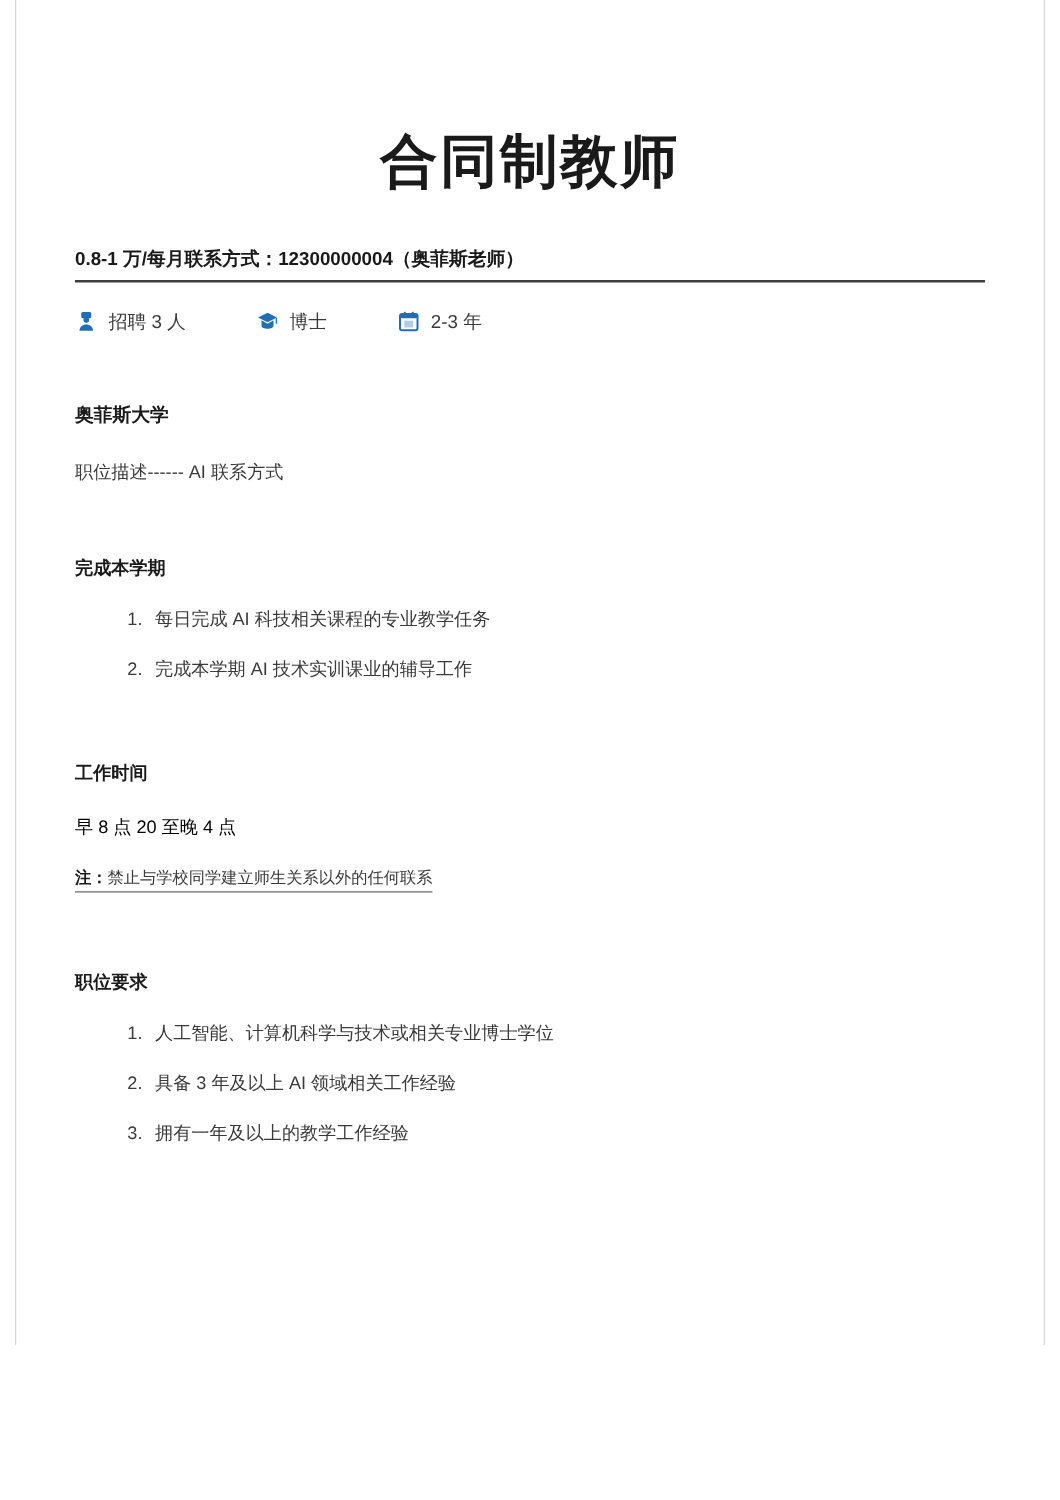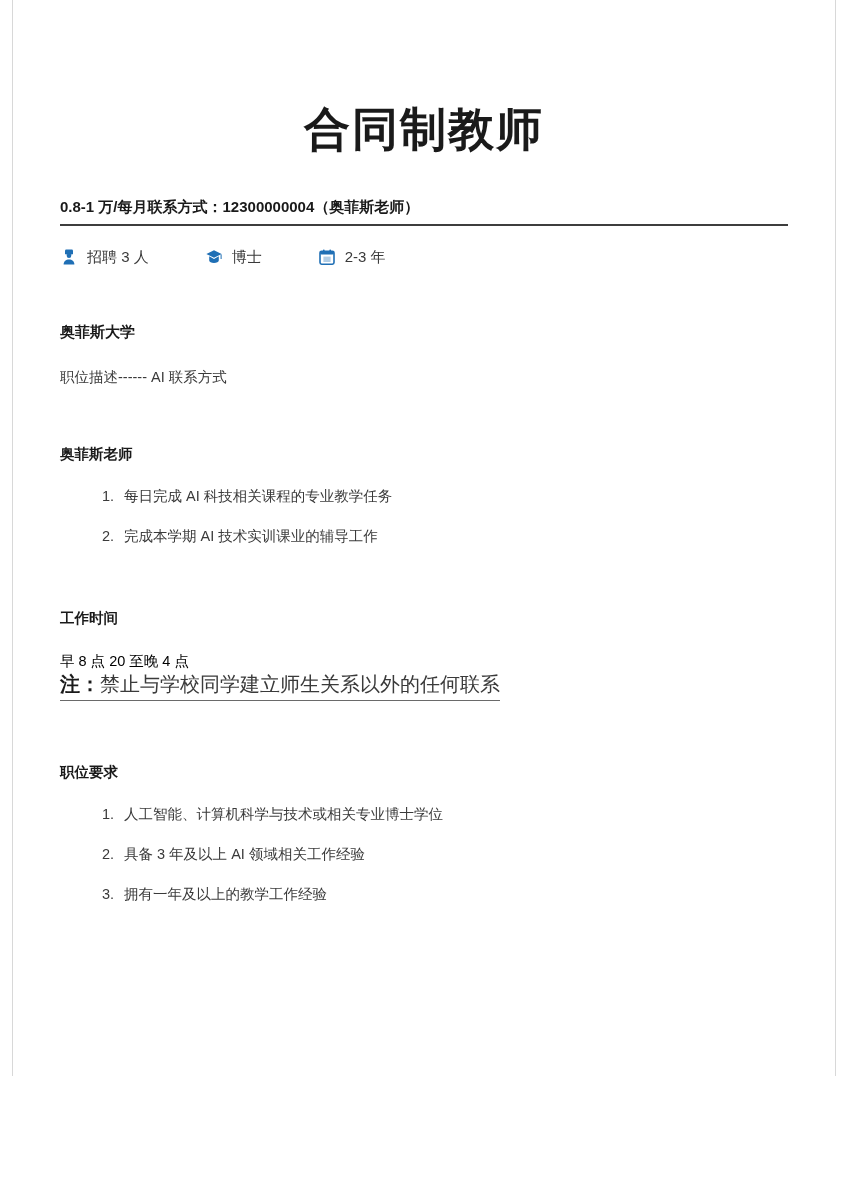--- a/index.html
+++ b/index.html
@@ -112,21 +112,22 @@
     padding-left: 6px;
   }
   ol.list li:last-child { margin-bottom: 0; }
 
   .time-line {
     margin-top: 24px;
     font-size: 14.5px;
     color: #000000;
   }
   .note-line {
-    font-size: 20px;
+    margin-top: 22px;
+    font-size: 13px;
     color: #3a3a3a;
     display: inline-block;
     border-bottom: 1px solid #6a6a6a;
     padding-bottom: 2px;
   }
   .note-line .note-label { font-weight: bold; color: #1a1a1a; }
 </style>
 </head>
 <body>
 
@@ -178,21 +179,21 @@
       </span>
       <span>2-3 年</span>
     </div>
 
   </div>
 
   <div class="org-name">奥菲斯大学</div>
 
   <div class="desc-line">职位描述------ AI 联系方式</div>
 
-  <div class="sec-heading work-content">奥菲斯老师</div>
+  <div class="sec-heading work-content">完成本学期</div>
   <ol class="list work">
     <li>每日完成 AI 科技相关课程的专业教学任务</li>
     <li>完成本学期 AI 技术实训课业的辅导工作</li>
   </ol>
 
   <div class="sec-heading work-time">工作时间</div>
   <div class="time-line">早 8 点 20 至晚 4 点</div>
   <div class="note-line">
     <span class="note-label">注：</span><span>禁止与学校同学建立师生关系以外的任何联系</span>
   </div>

